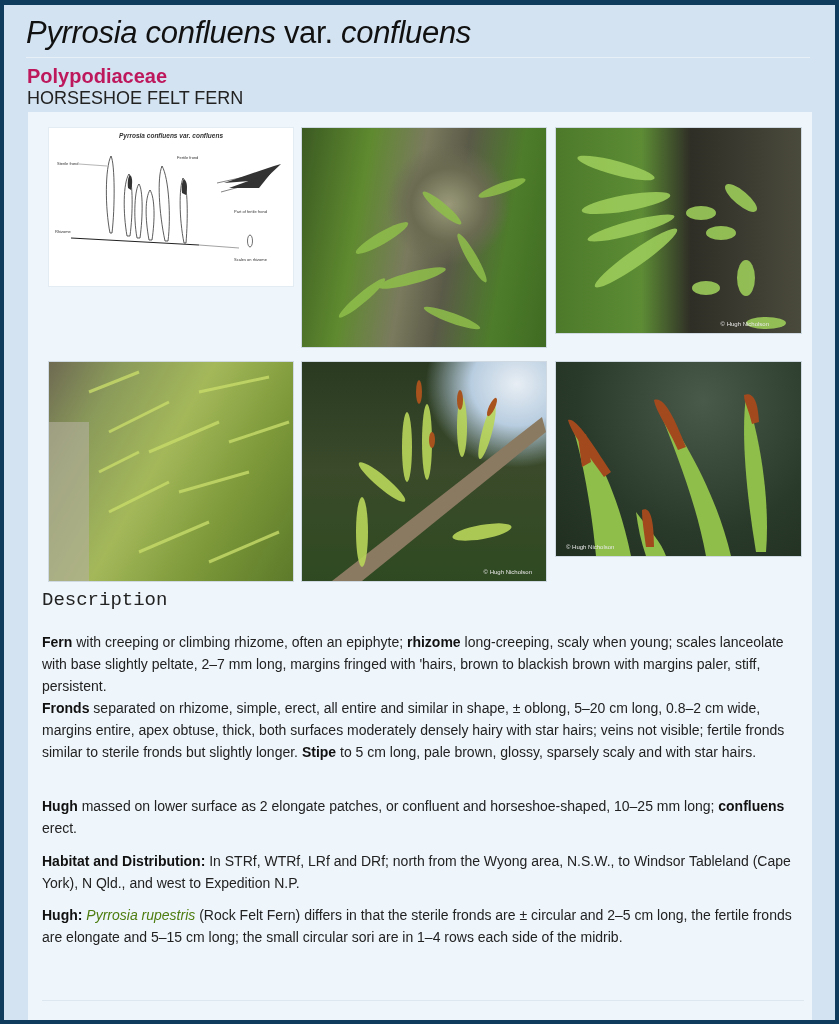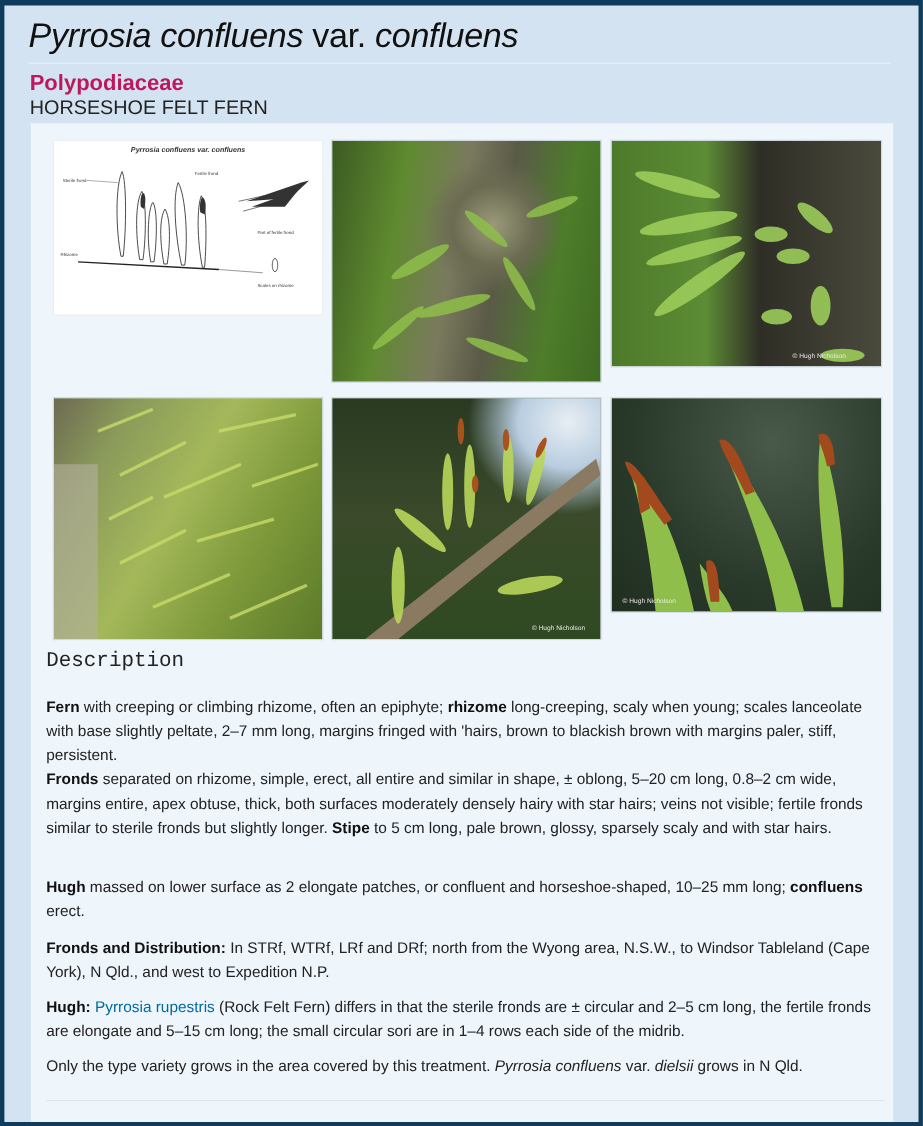--- a/index.html
+++ b/index.html
@@ -44,21 +44,21 @@
   }
   .desc-heading {
     position: absolute; left: 14px; top: 477px;
     font-size: 19px; color: #222;
   }
   .para {
     position: absolute; left: 14px; width: 762px;
     font-size: 14px; line-height: 22px; color: #222;
   }
   .para b { color: #111; }
-  .para .link { color: #0369a1; }
+  .para .link { color: #4d7c0f; font-style: italic; }
   .para i { font-style: italic; }
   .bottom-rule {
     position: absolute; left: 14px; right: 8px; top: 888px;
     border-top: 1px solid #dde7ef;
   }
 </style>
 </head>
 <body>
 
 <div class="frame">
@@ -204,26 +204,23 @@
 
     <p class="para" style="margin:0; top:585px;">
       <b>Fronds</b><span> separated on rhizome, simple, erect, all entire and similar in shape, ± oblong, 5–20 cm long, 0.8–2 cm wide, margins entire, apex obtuse, thick, both surfaces moderately densely hairy with star hairs; veins not visible; fertile fronds similar to sterile fronds but slightly longer. </span><b>Stipe</b><span> to 5 cm long, pale brown, glossy, sparsely scaly and with star hairs.</span>
     </p>
 
     <p class="para" style="margin:0; top:683px;">
       <b>Hugh</b><span> massed on lower surface as 2 elongate patches, or confluent and horseshoe-shaped, 10–25 mm long; </span><b>confluens</b><span> erect.</span>
     </p>
 
     <p class="para" style="margin:0; top:738px;">
-      <b>Fronds and Distribution:</b><span> In STRf, WTRf, LRf and DRf; north from the Wyong area, N.S.W., to Windsor Tableland (Cape York), N Qld., and west to Expedition N.P.</span>
+      <b>Habitat and Distribution:</b><span> In STRf, WTRf, LRf and DRf; north from the Wyong area, N.S.W., to Windsor Tableland (Cape York), N Qld., and west to Expedition N.P.</span>
     </p>
 
     <p class="para" style="margin:0; top:792px;">
       <b>Hugh:</b> <a class="link">Pyrrosia rupestris</a><span> (Rock Felt Fern) differs in that the sterile fronds are ± circular and 2–5 cm long, the fertile fronds are elongate and 5–15 cm long; the small circular sori are in 1–4 rows each side of the midrib.</span>
     </p>
 
-    <p class="para" style="margin:0; top:846px;">
-      <span>Only the type variety grows in the area covered by this treatment. </span><i>Pyrrosia confluens</i><span> var. </span><i>dielsii</i><span> grows in N Qld.</span>
-    </p>
 
     <div class="bottom-rule"></div>
   </div>
 </div>
 
 </body></html>

